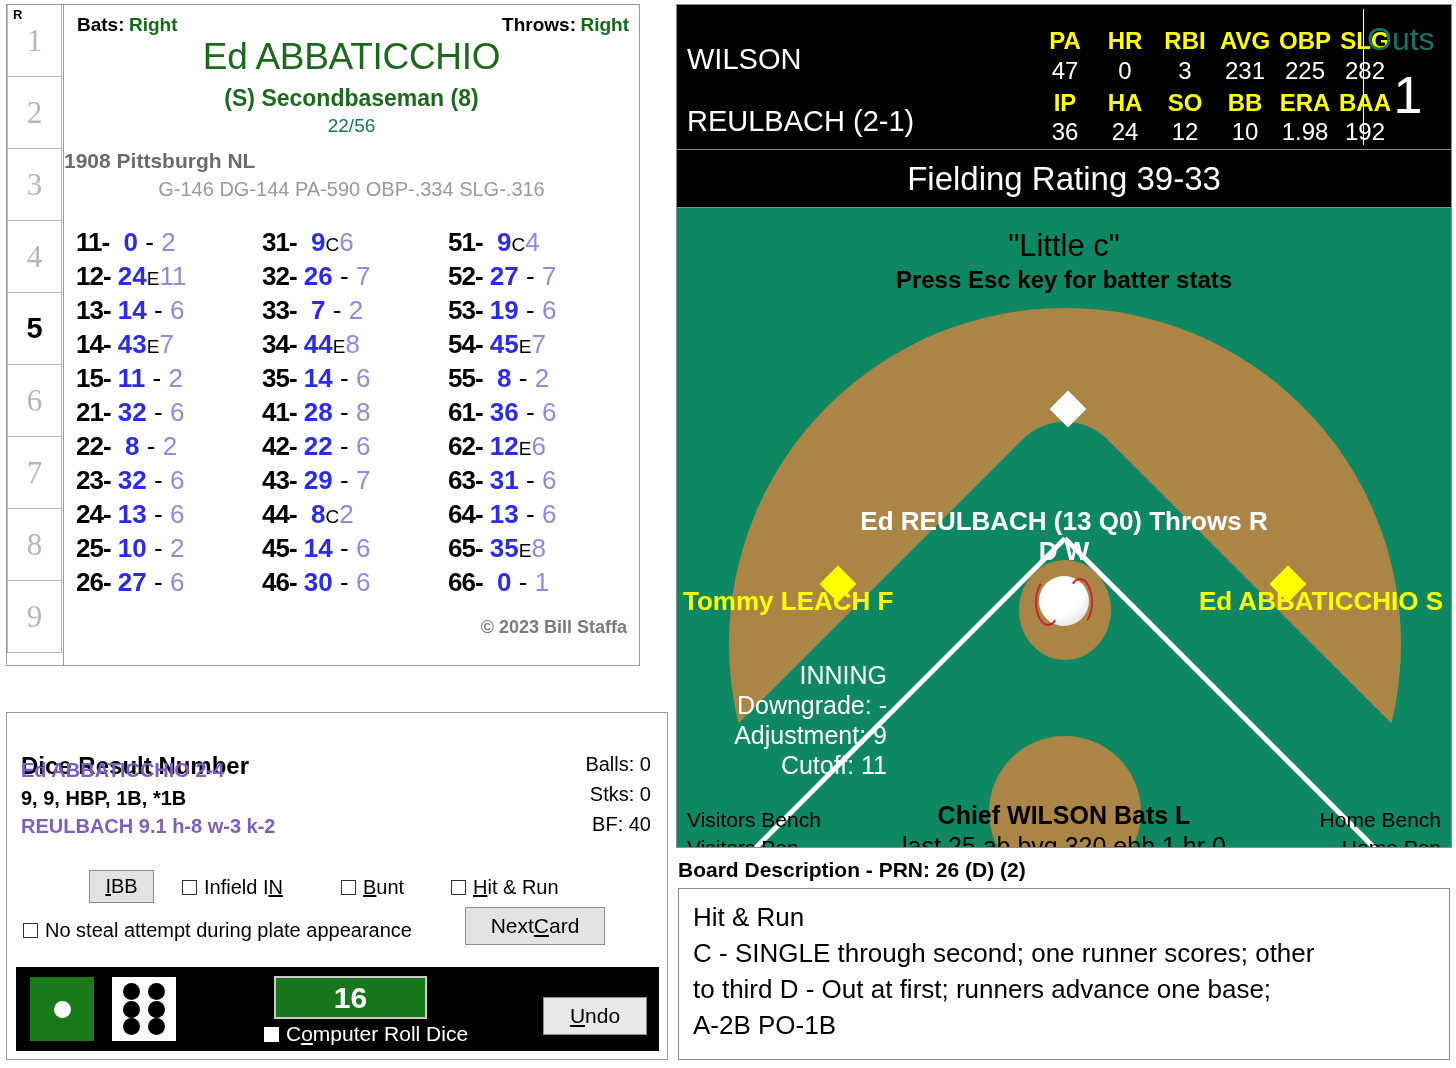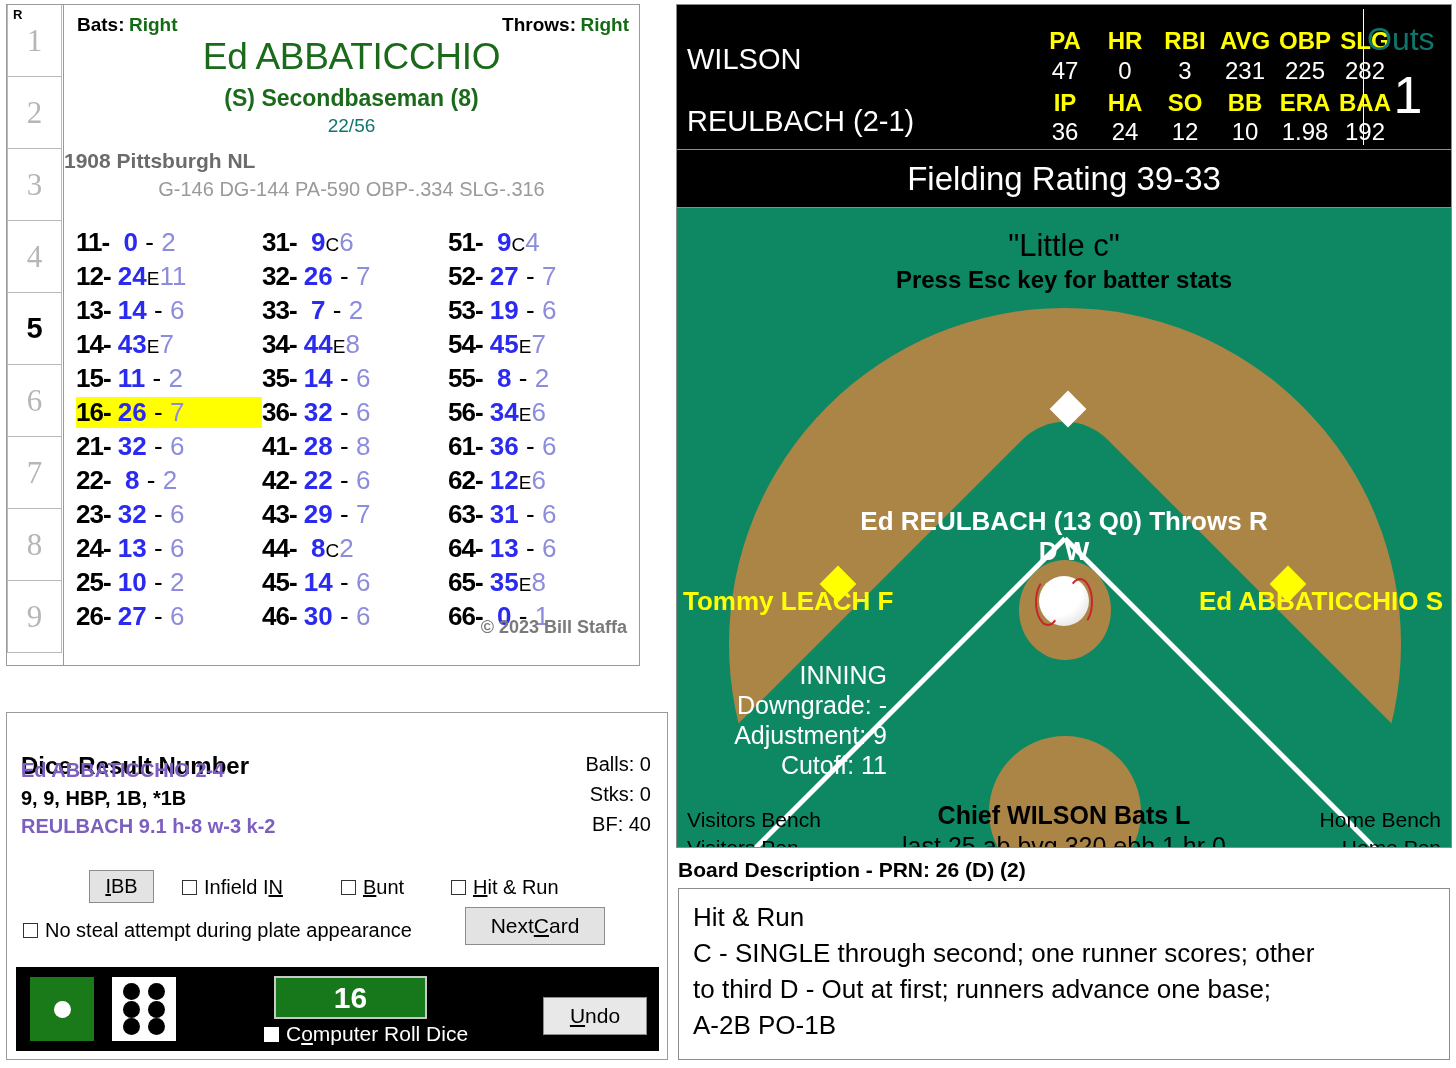--- a/index.html
+++ b/index.html
@@ -215,25 +215,20 @@
             <div class="gcell"><span class="k">14-</span> <span class="v1">43</span><span class="sepEC">E</span><span class="v2">7</span></div>
             <div class="gcell"><span class="k">34-</span> <span class="v1">44</span><span class="sepEC">E</span><span class="v2">8</span></div>
             <div class="gcell"><span class="k">54-</span> <span class="v1">45</span><span class="sepEC">E</span><span class="v2">7</span></div>
           </div>
           <div class="grow">
             <div class="gcell"><span class="k">15-</span> <span class="v1">11</span> <span class="sep">-</span> <span class="v2">2</span></div>
             <div class="gcell"><span class="k">35-</span> <span class="v1">14</span> <span class="sep">-</span> <span class="v2">6</span></div>
             <div class="gcell"><span class="k">55-</span>  <span class="v1">8</span> <span class="sep">-</span> <span class="v2">2</span></div>
           </div>
           <div class="grow">
-            <div class="gcell hl"><span class="k">16-</span> <span class="v1">26</span> <span class="sep">-</span> <span class="v2">7</span></div>
-            <div class="gcell"><span class="k">36-</span> <span class="v1">32</span> <span class="sep">-</span> <span class="v2">6</span></div>
-            <div class="gcell"><span class="k">56-</span> <span class="v1">34</span><span class="sepEC">E</span><span class="v2">6</span></div>
-          </div>
-          <div class="grow">
             <div class="gcell"><span class="k">21-</span> <span class="v1">32</span> <span class="sep">-</span> <span class="v2">6</span></div>
             <div class="gcell"><span class="k">41-</span> <span class="v1">28</span> <span class="sep">-</span> <span class="v2">8</span></div>
             <div class="gcell"><span class="k">61-</span> <span class="v1">36</span> <span class="sep">-</span> <span class="v2">6</span></div>
           </div>
           <div class="grow">
             <div class="gcell"><span class="k">22-</span>  <span class="v1">8</span> <span class="sep">-</span> <span class="v2">2</span></div>
             <div class="gcell"><span class="k">42-</span> <span class="v1">22</span> <span class="sep">-</span> <span class="v2">6</span></div>
             <div class="gcell"><span class="k">62-</span> <span class="v1">12</span><span class="sepEC">E</span><span class="v2">6</span></div>
           </div>
           <div class="grow">

